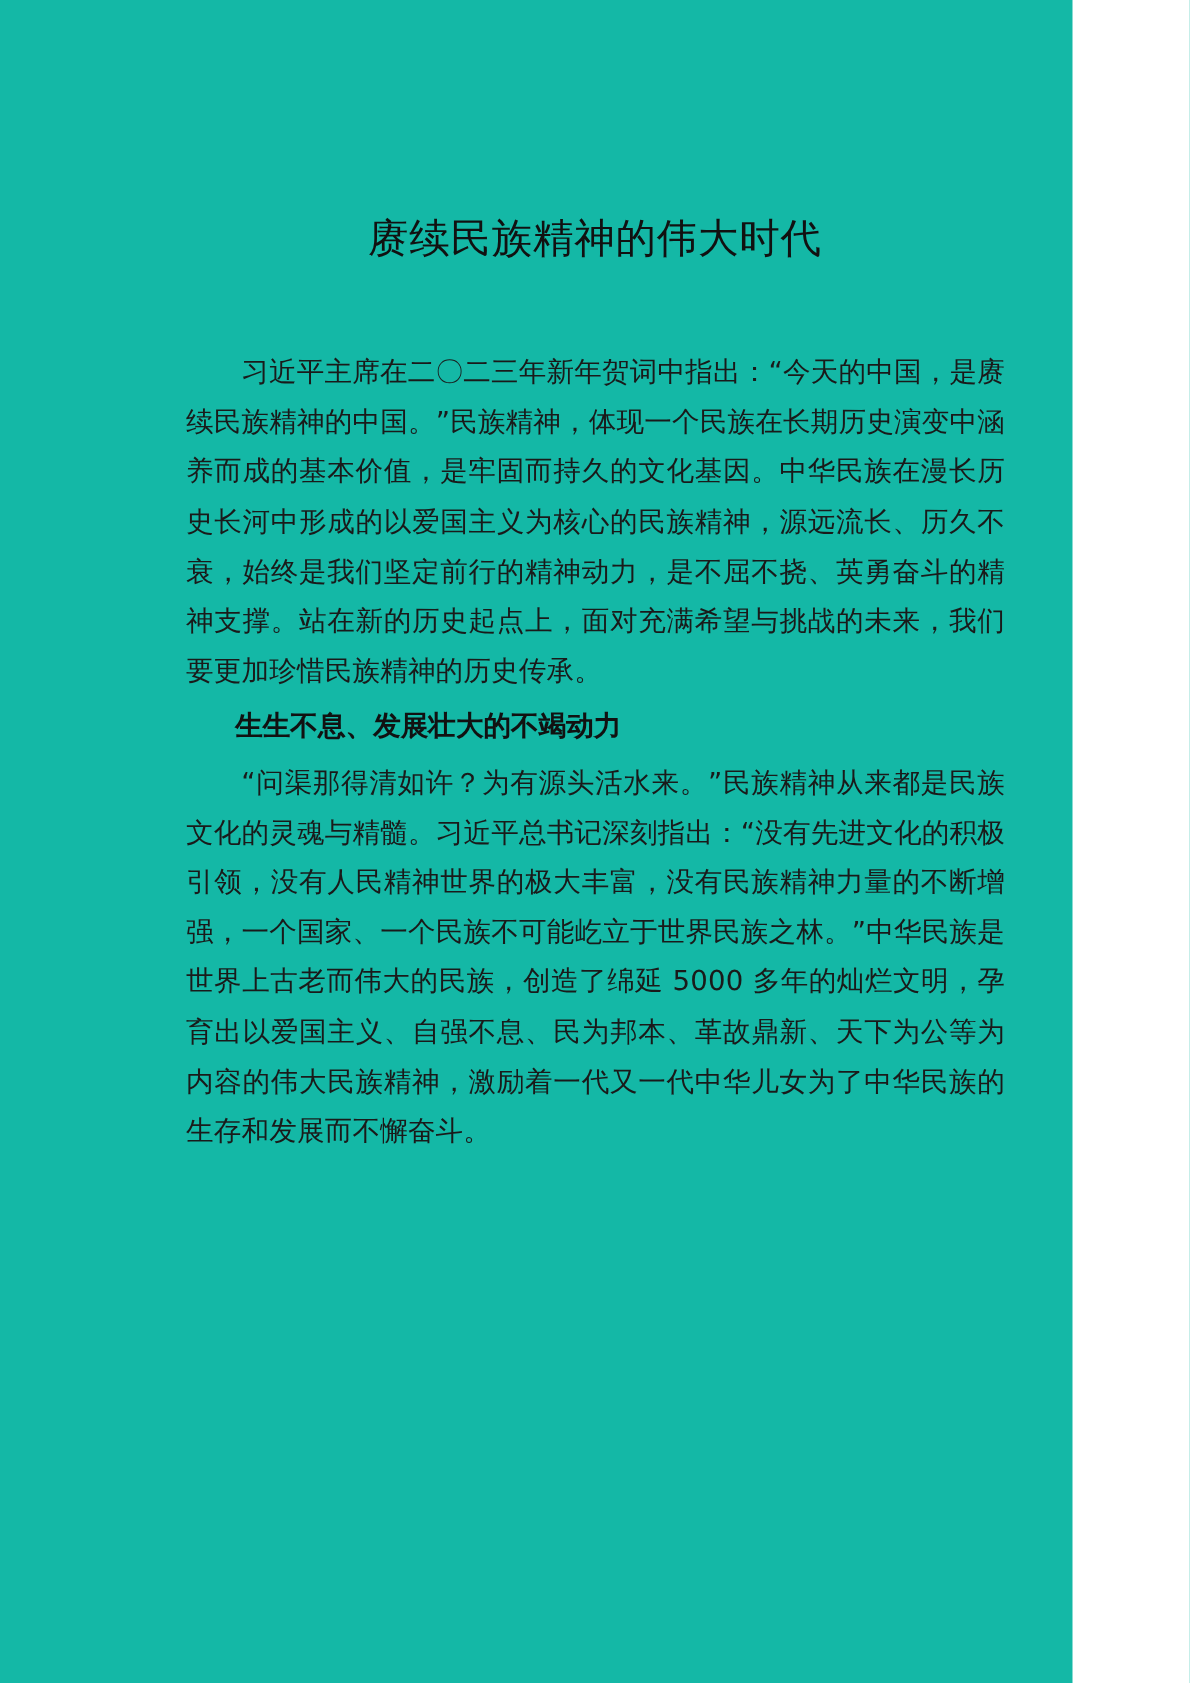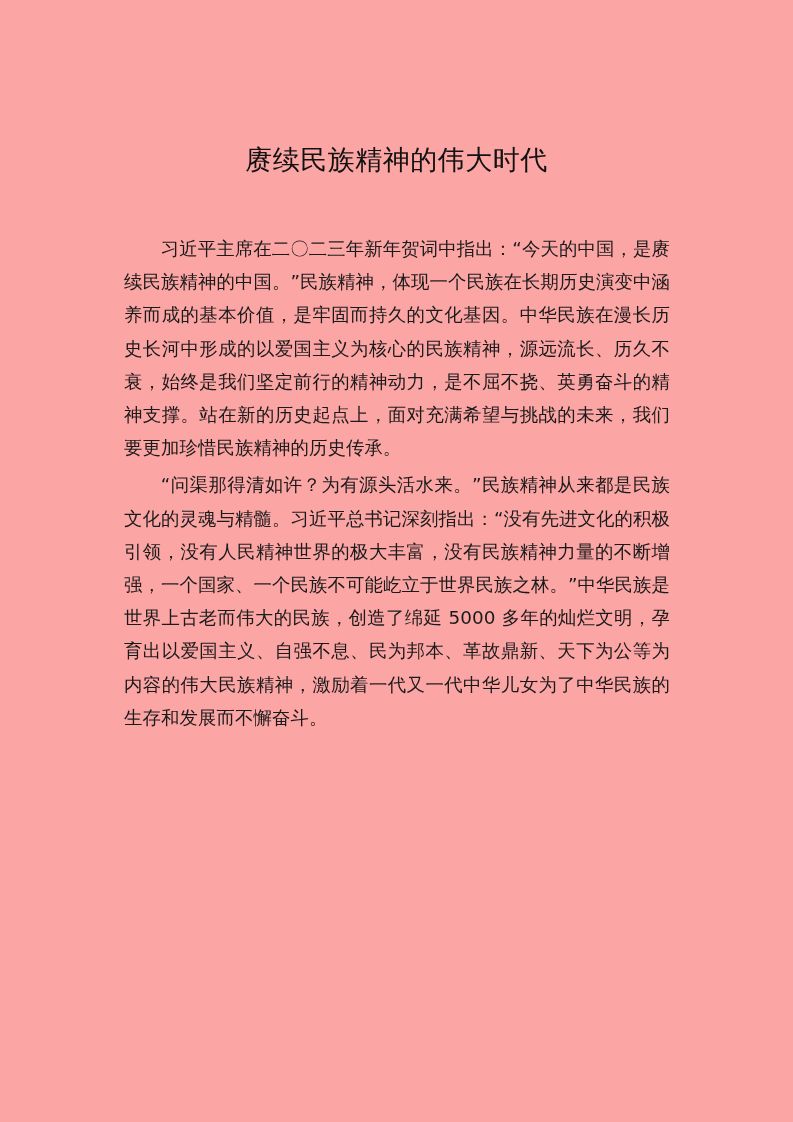--- a/index.html
+++ b/index.html
@@ -1,19 +1,19 @@
 <!DOCTYPE html>
 <html><head>
   <meta charset="utf-8">
   <style>
     html, body { margin: 0; padding: 0; background: #ffffff; }
     body { width: 793px; height: 1122px; position: relative; overflow: hidden; }
     .page {
-      position: absolute; left: 0; top: 0; width: 793px; height: 1122px;
-      background: #fca5a5; color: #111111;
+      position: absolute; left: 0; top: 0; width: 715px; height: 1122px;
+      background: #14b8a6; color: #111111;
       font-family: "DejaVu Sans", sans-serif;
     }
     .title {
       position: absolute; left: 0; top: 140px; width: 793px;
       text-align: center; font-size: 27px; letter-spacing: 0.5px;
       line-height: 40px; color: #111;
     }
     .body-text {
       position: absolute; left: 120px; top: 228px; width: 554px;
     }
@@ -28,15 +28,16 @@
     }
   </style>
 </head>
 <body>
 
 <div class="page">
   <div class="title">赓续民族精神的伟大时代</div>
 
   <div class="body-text">
     <p class="para">习近平主席在二〇二三年新年贺词中指出：“今天的中国，是赓续民族精神的中国。”民族精神，体现一个民族在长期历史演变中涵养而成的基本价值，是牢固而持久的文化基因。中华民族在漫长历史长河中形成的以爱国主义为核心的民族精神，源远流长、历久不衰，始终是我们坚定前行的精神动力，是不屈不挠、英勇奋斗的精神支撑。站在新的历史起点上，面对充满希望与挑战的未来，我们要更加珍惜民族精神的历史传承。</p>
+    <p class="heading">生生不息、发展壮大的不竭动力</p>
     <p class="para">“问渠那得清如许？为有源头活水来。”民族精神从来都是民族文化的灵魂与精髓。习近平总书记深刻指出：“没有先进文化的积极引领，没有人民精神世界的极大丰富，没有民族精神力量的不断增强，一个国家、一个民族不可能屹立于世界民族之林。”中华民族是世界上古老而伟大的民族，创造了绵延 5000 多年的灿烂文明，孕育出以爱国主义、自强不息、民为邦本、革故鼎新、天下为公等为内容的伟大民族精神，激励着一代又一代中华儿女为了中华民族的生存和发展而不懈奋斗。</p>
   </div>
 </div>
 
 </body></html>

